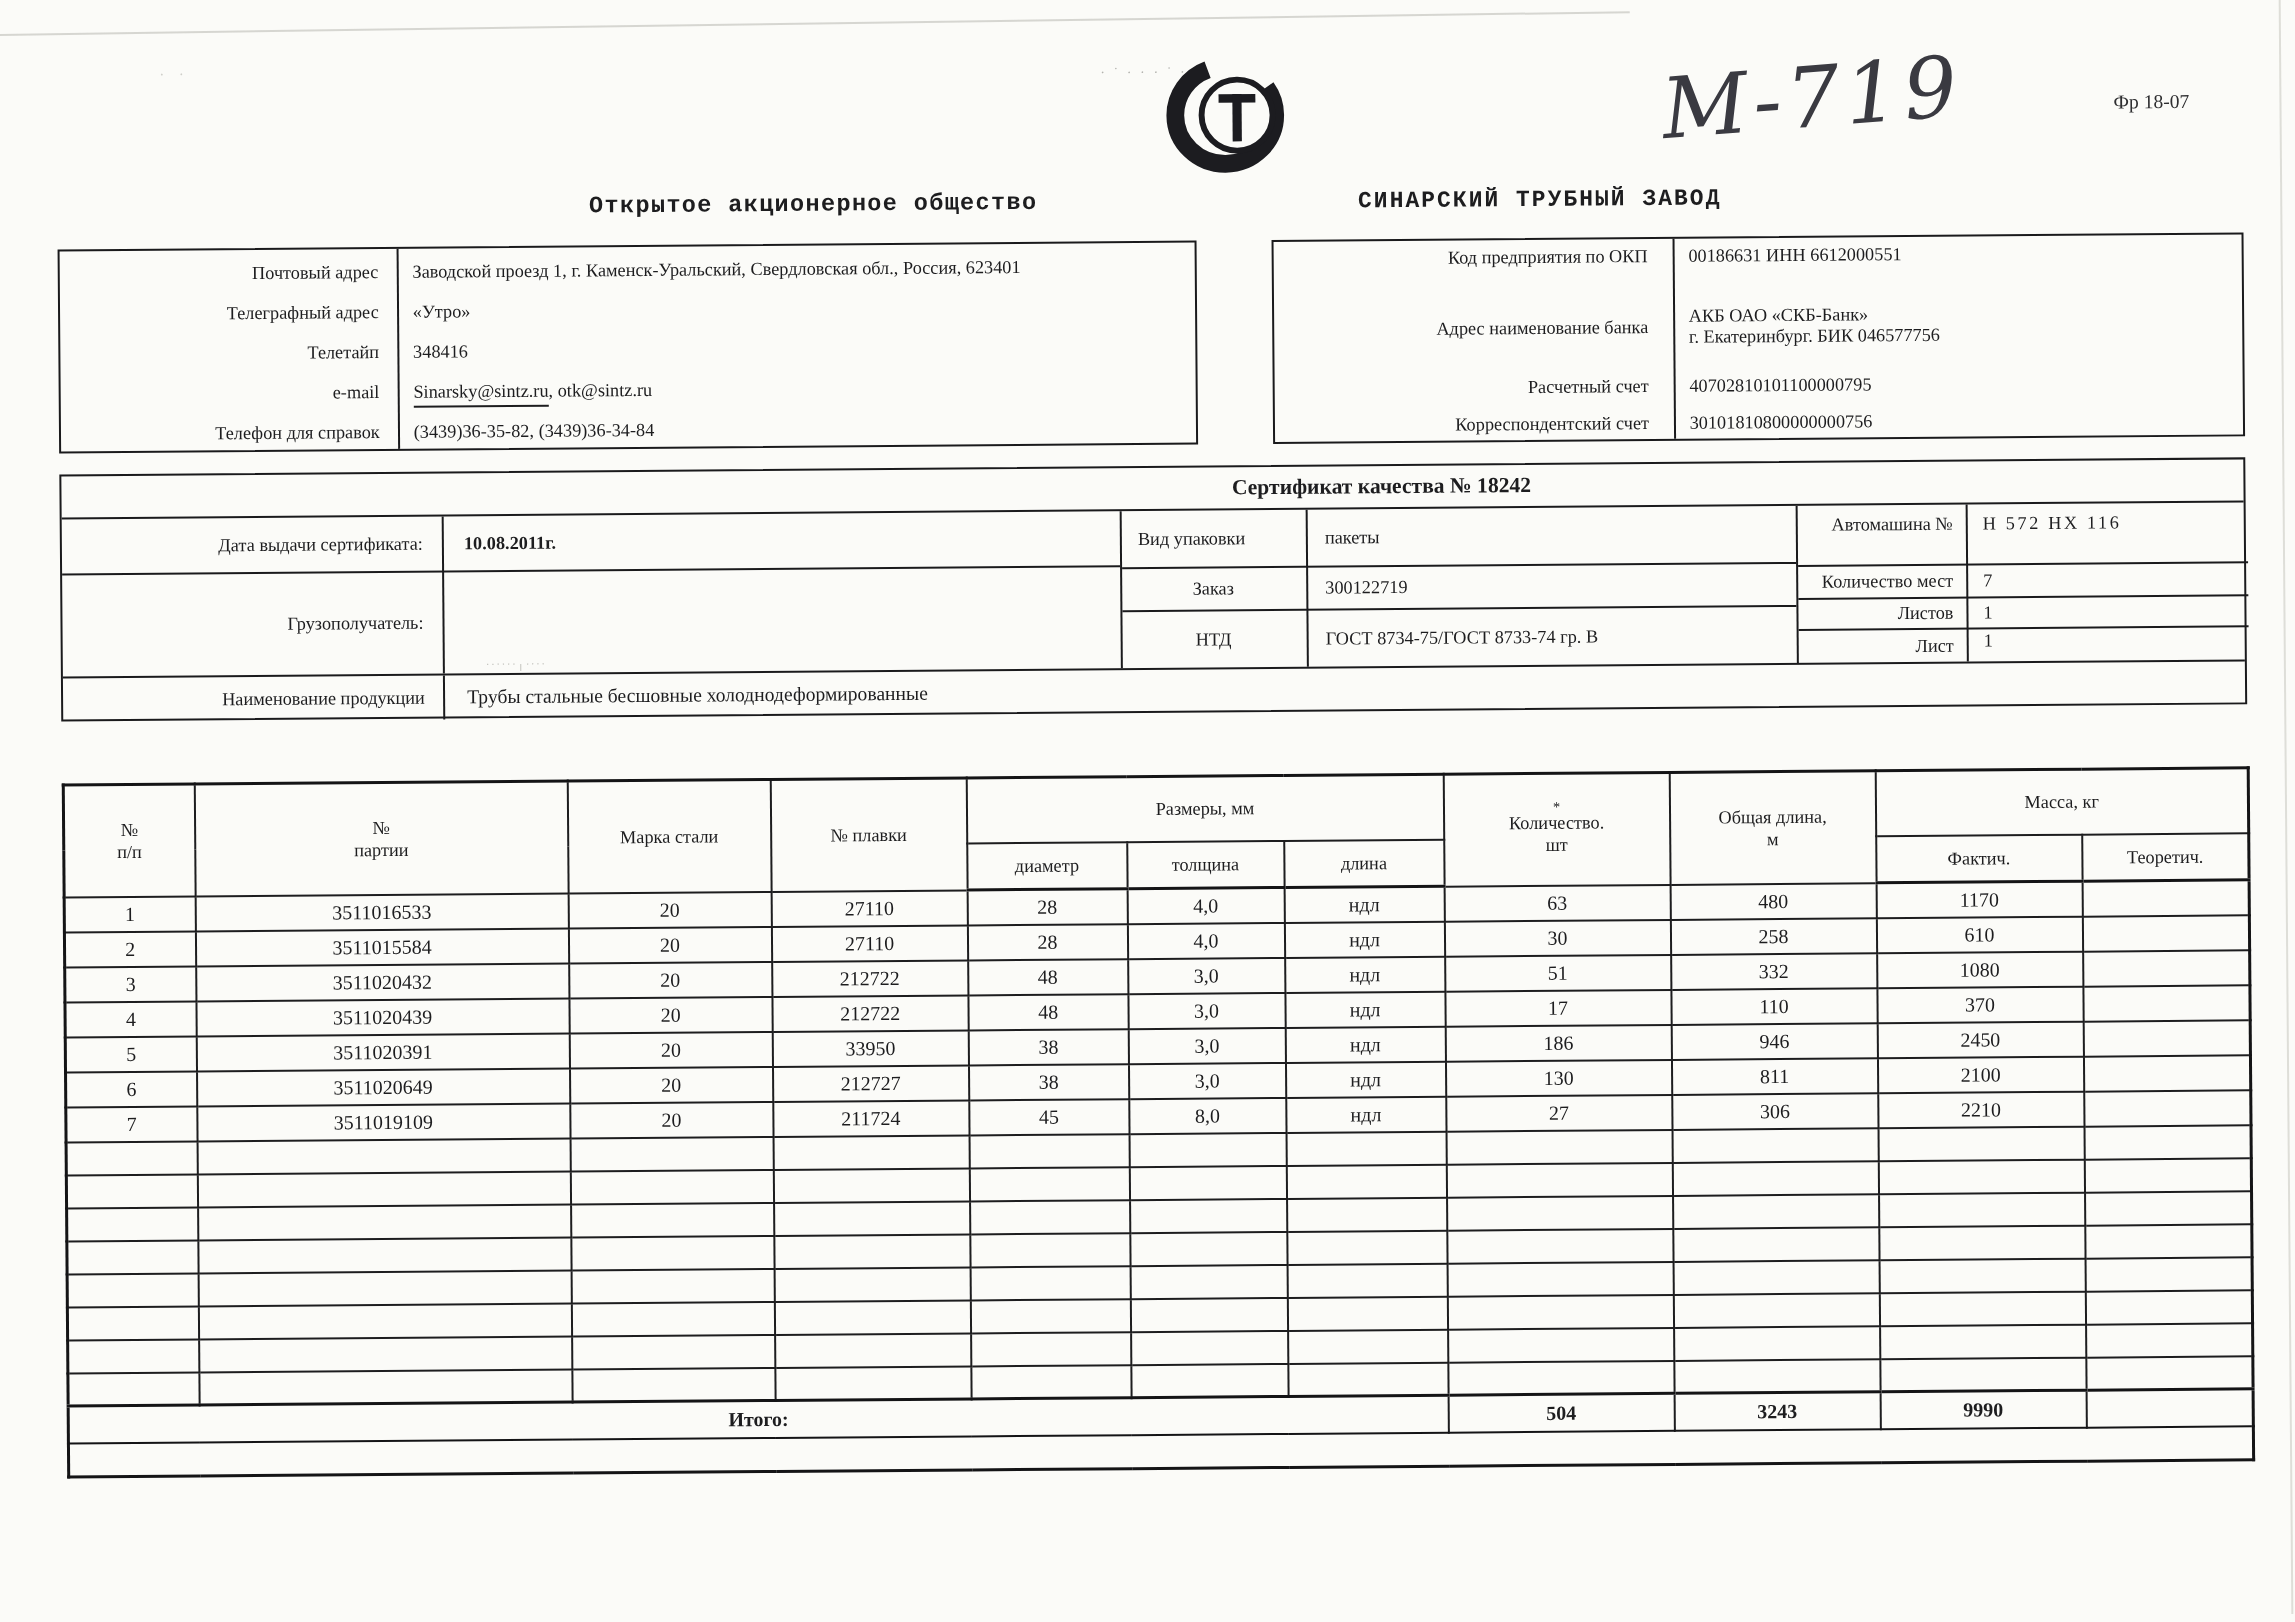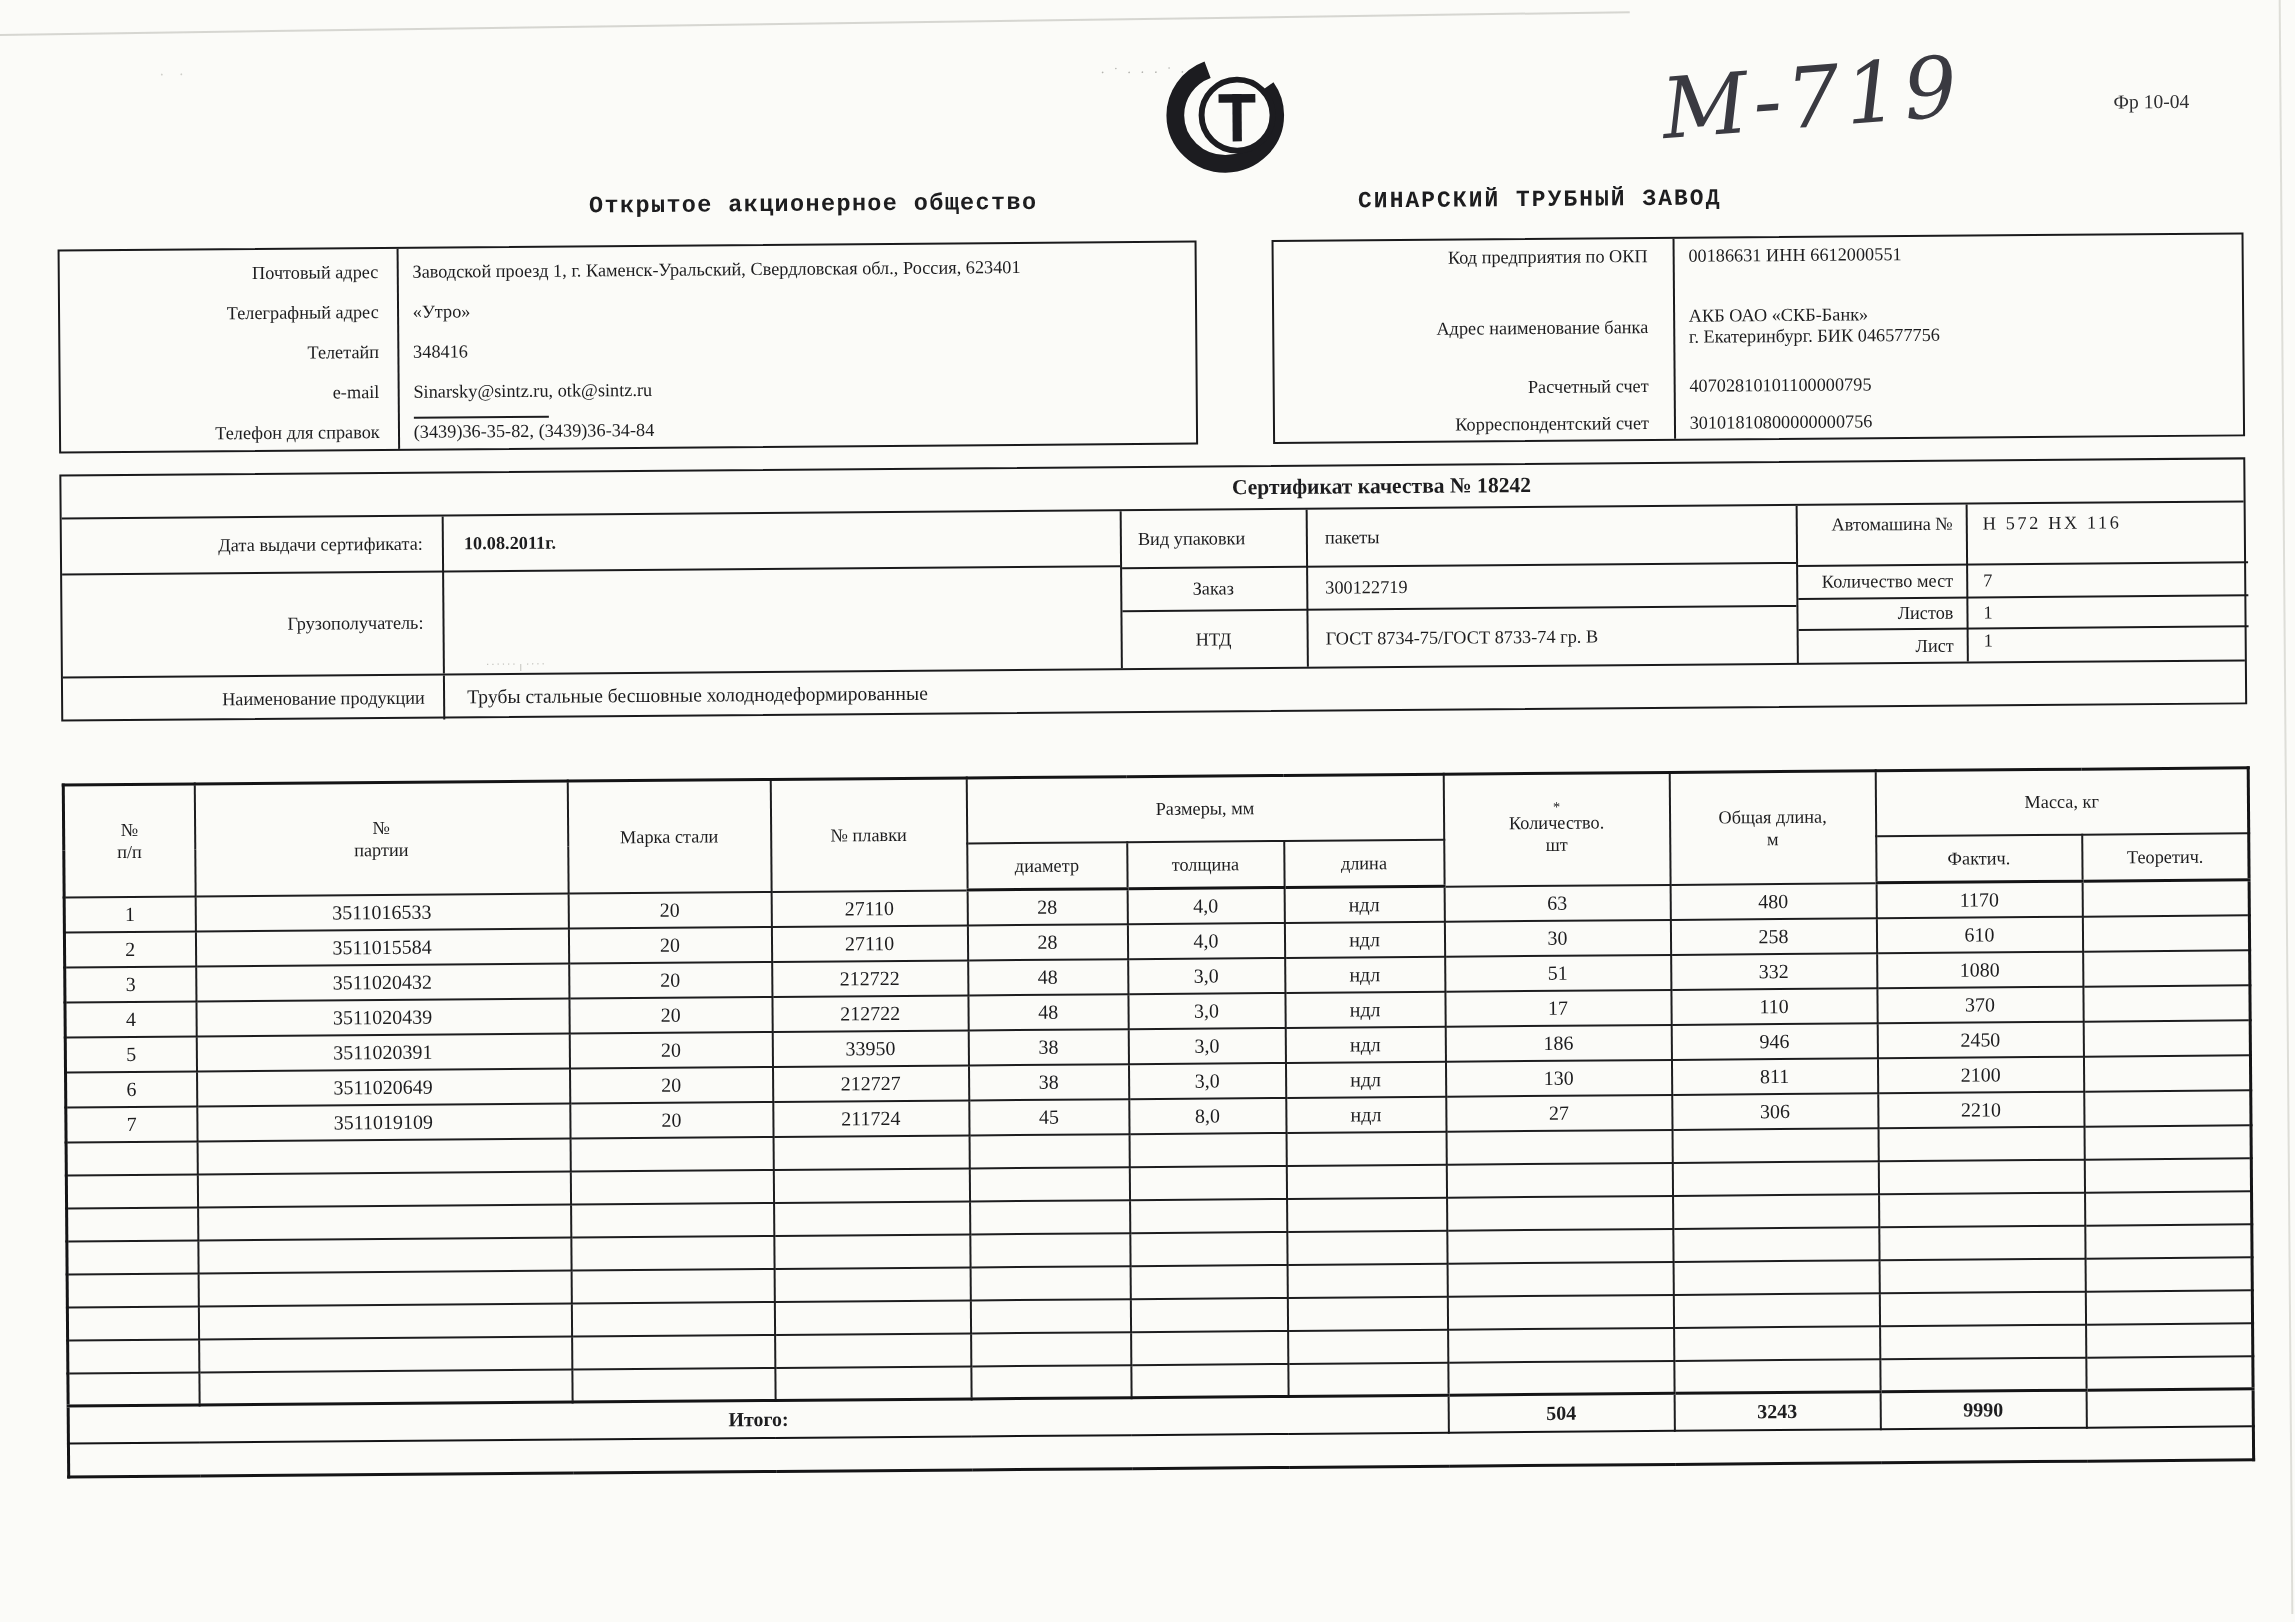--- a/index.html
+++ b/index.html
@@ -40,21 +40,21 @@
   .addr-right{left:1276px;top:241px;width:972px;height:204px;}
   .vdiv{position:absolute;top:0;bottom:0;width:2px;background:#1a1a1c;}
   .addr-row{position:relative;display:flex;align-items:center;}
   .addr-label{box-sizing:border-box;text-align:right;font-size:18.3px;}
   .addr-value{box-sizing:border-box;text-align:left;font-size:18.3px;}
   .addr-left .addr-row{height:40px;}
   .addr-left .addr-label{width:337px;padding-right:18.3px;}
   .addr-left .addr-value{width:792px;padding-left:15.7px;}
   .addr-right .addr-label{width:399px;padding-right:25px;}
   .addr-right .addr-value{padding-left:15.7px;}
-  .u{border-bottom:2px solid #1d1d1f;padding-bottom:15px;}
+  .u{border-bottom:2px solid #1d1d1f;padding-bottom:4px;}
 
   
   .cert{left:62px;top:466px;width:2186px;height:247px;}
   .cert-title{height:41px;line-height:41px;border-bottom:2.6px solid #1a1a1c;
     text-align:center;padding-left:458px;font-weight:bold;font-size:21.6px;}
   .cert-body{position:relative;height:157px;}
   .cline{position:absolute;background:#1a1a1c;}
   .cert-cell{position:absolute;box-sizing:border-box;font-size:18.3px;display:flex;align-items:center;}
   .lbl-right{justify-content:flex-end;text-align:right;}
   .cert-product{position:relative;height:44px;border-top:2px solid #1a1a1c;display:flex;align-items:center;}
@@ -98,21 +98,21 @@
       <ellipse cx="100" cy="88" rx="76" ry="74" fill="none" stroke="#1c1c20" stroke-width="27" stroke-dasharray="372 100" stroke-dashoffset="46"></ellipse>
       <circle cx="118" cy="88" r="54" fill="#fbfbf8" stroke="#1c1c20" stroke-width="9"></circle>
       <rect x="90" y="56" width="56" height="13" fill="#1c1c20"></rect>
       <rect x="111" y="56" width="14" height="72" fill="#1c1c20"></rect>
     </svg>
   </div>
 
   <div class="abs org-type">Открытое акционерное общество</div>
   <div class="abs org-name">СИНАРСКИЙ ТРУБНЫЙ ЗАВОД</div>
   <div class="abs handwritten">М-719</div>
-  <div class="abs form-code">Фр 10-04</div>
+  <div class="abs form-code">Фр 18-07</div>
 
   <div class="abs box addr-left" style="position:absolute;">
     <div class="vdiv" style="left:337px;"></div>
     <div class="addr-row" style="margin-top:3.9px;">
       <div class="addr-label">Почтовый адрес</div>
       <div class="addr-value">Заводской проезд 1, г. Каменск-Уральский, Свердловская обл., Россия, 623401</div>
     </div>
     <div class="addr-row">
       <div class="addr-label">Телеграфный адрес</div>
       <div class="addr-value">«Утро»</div>

